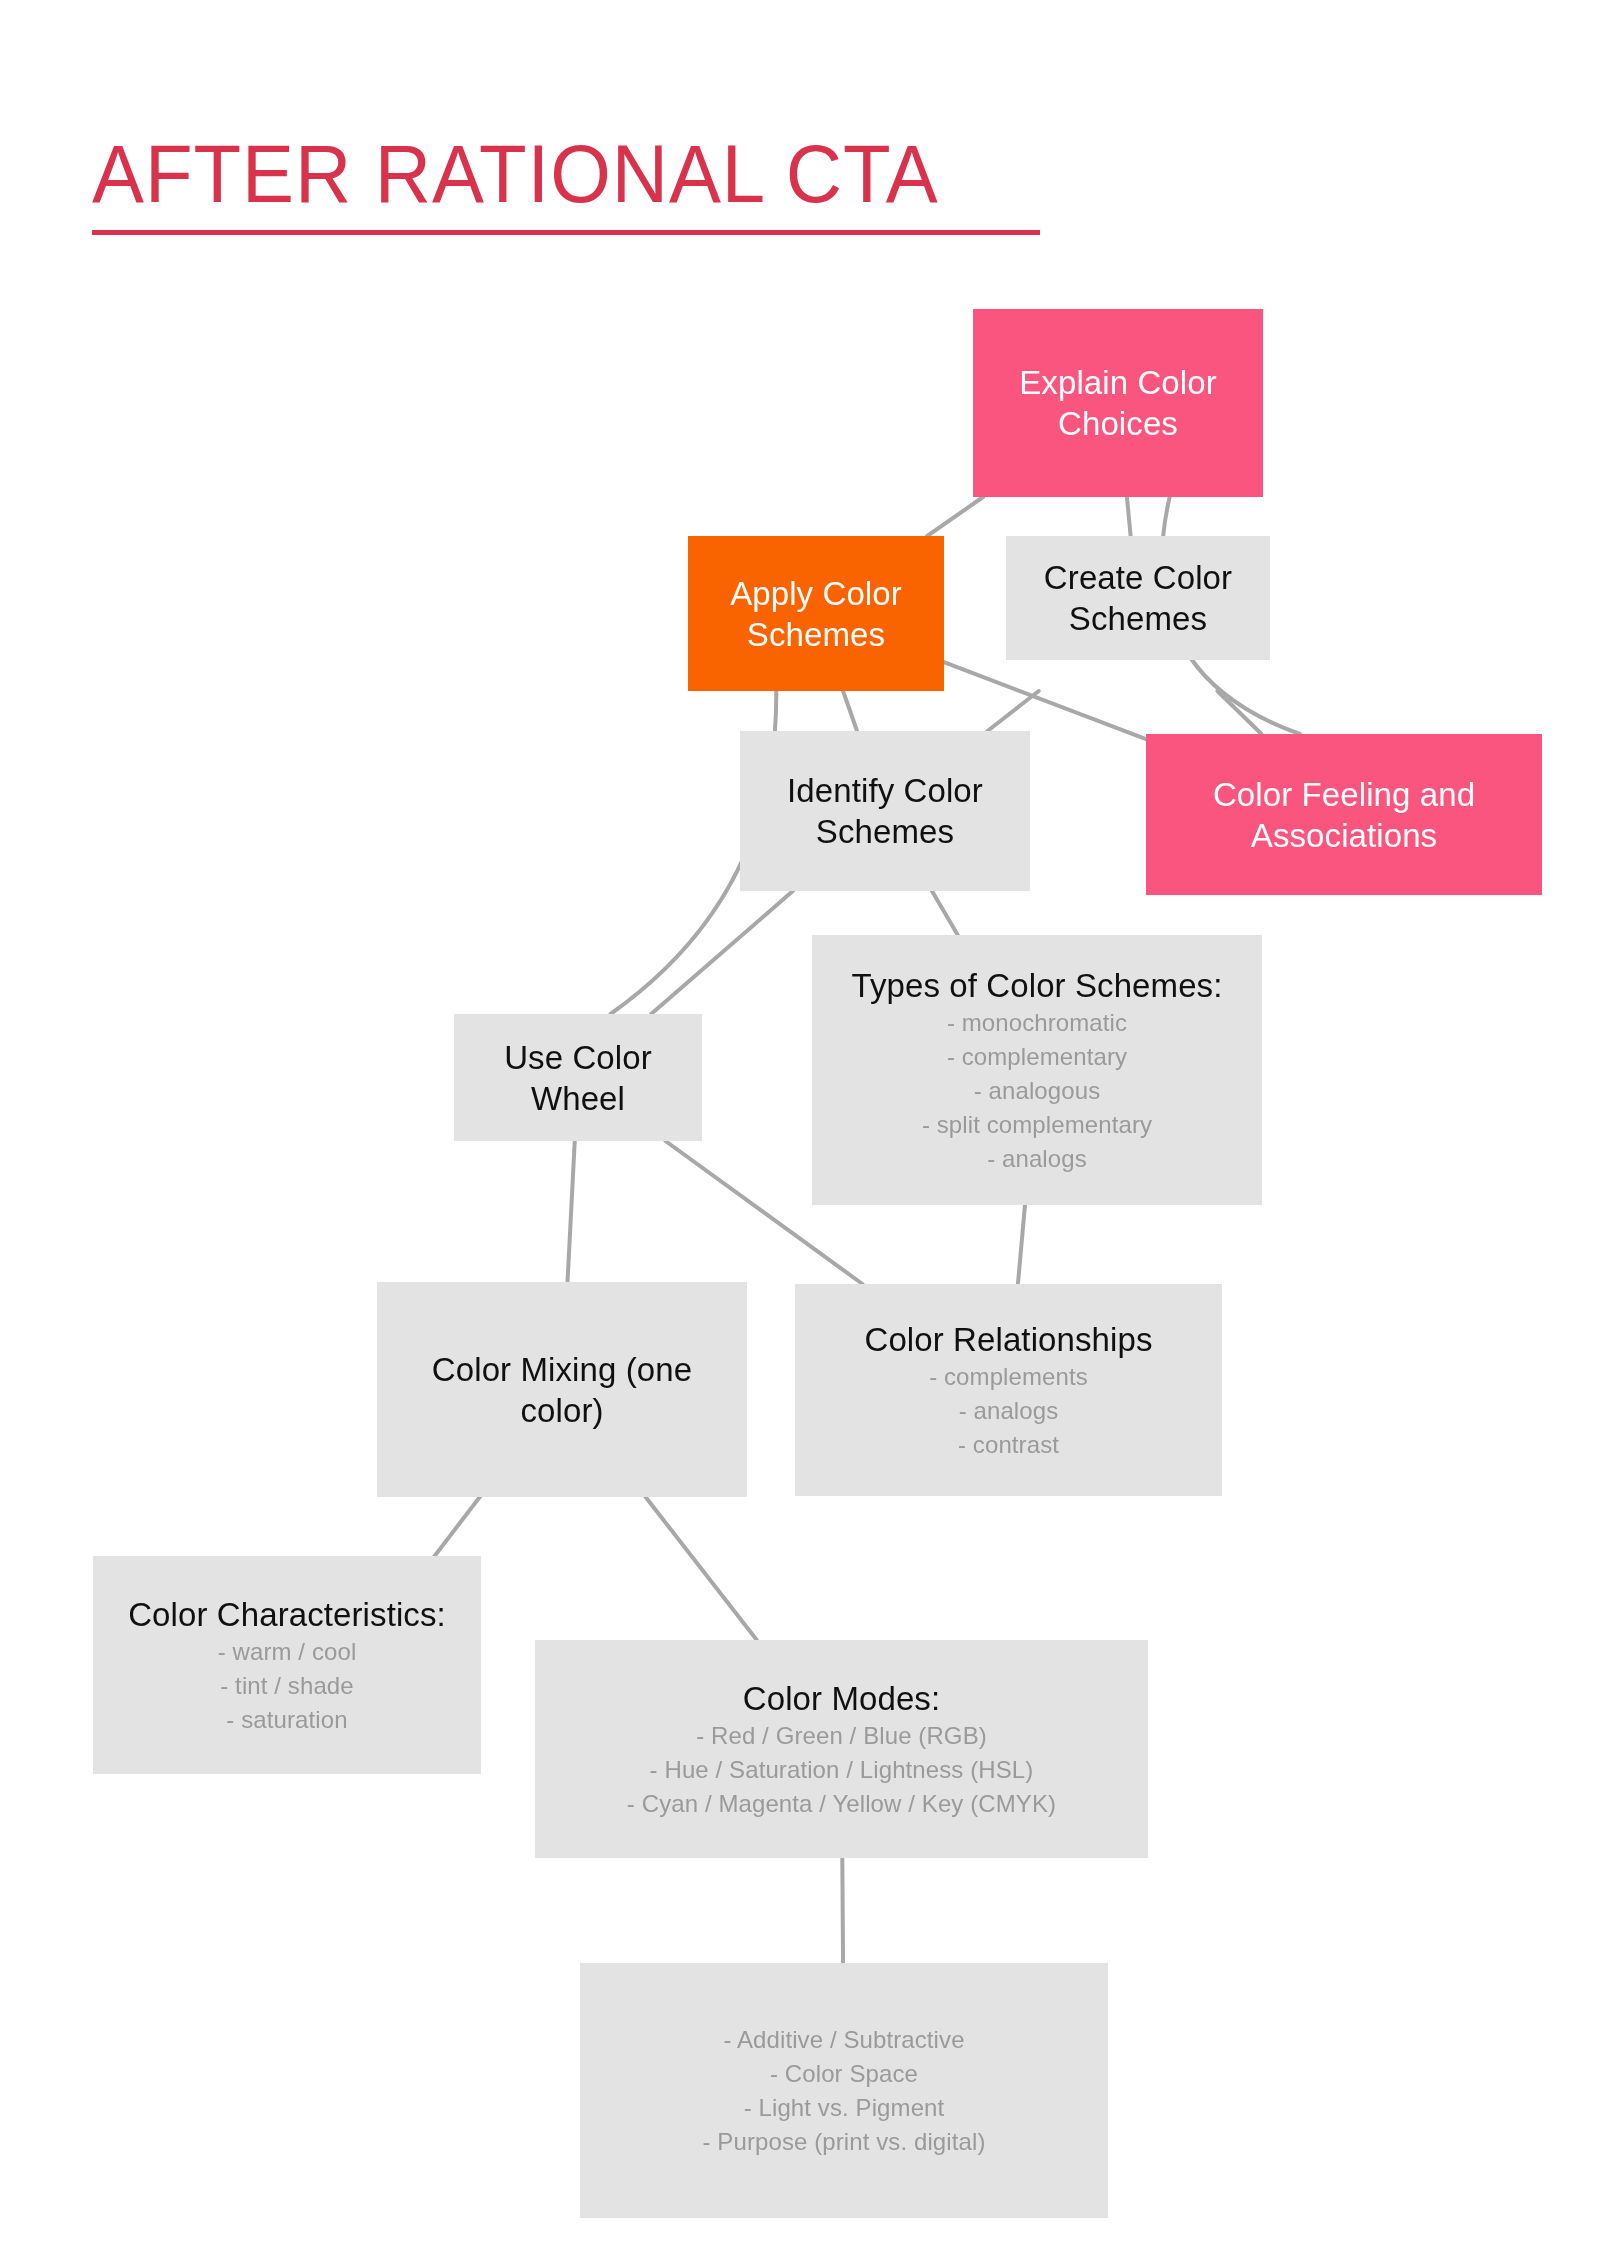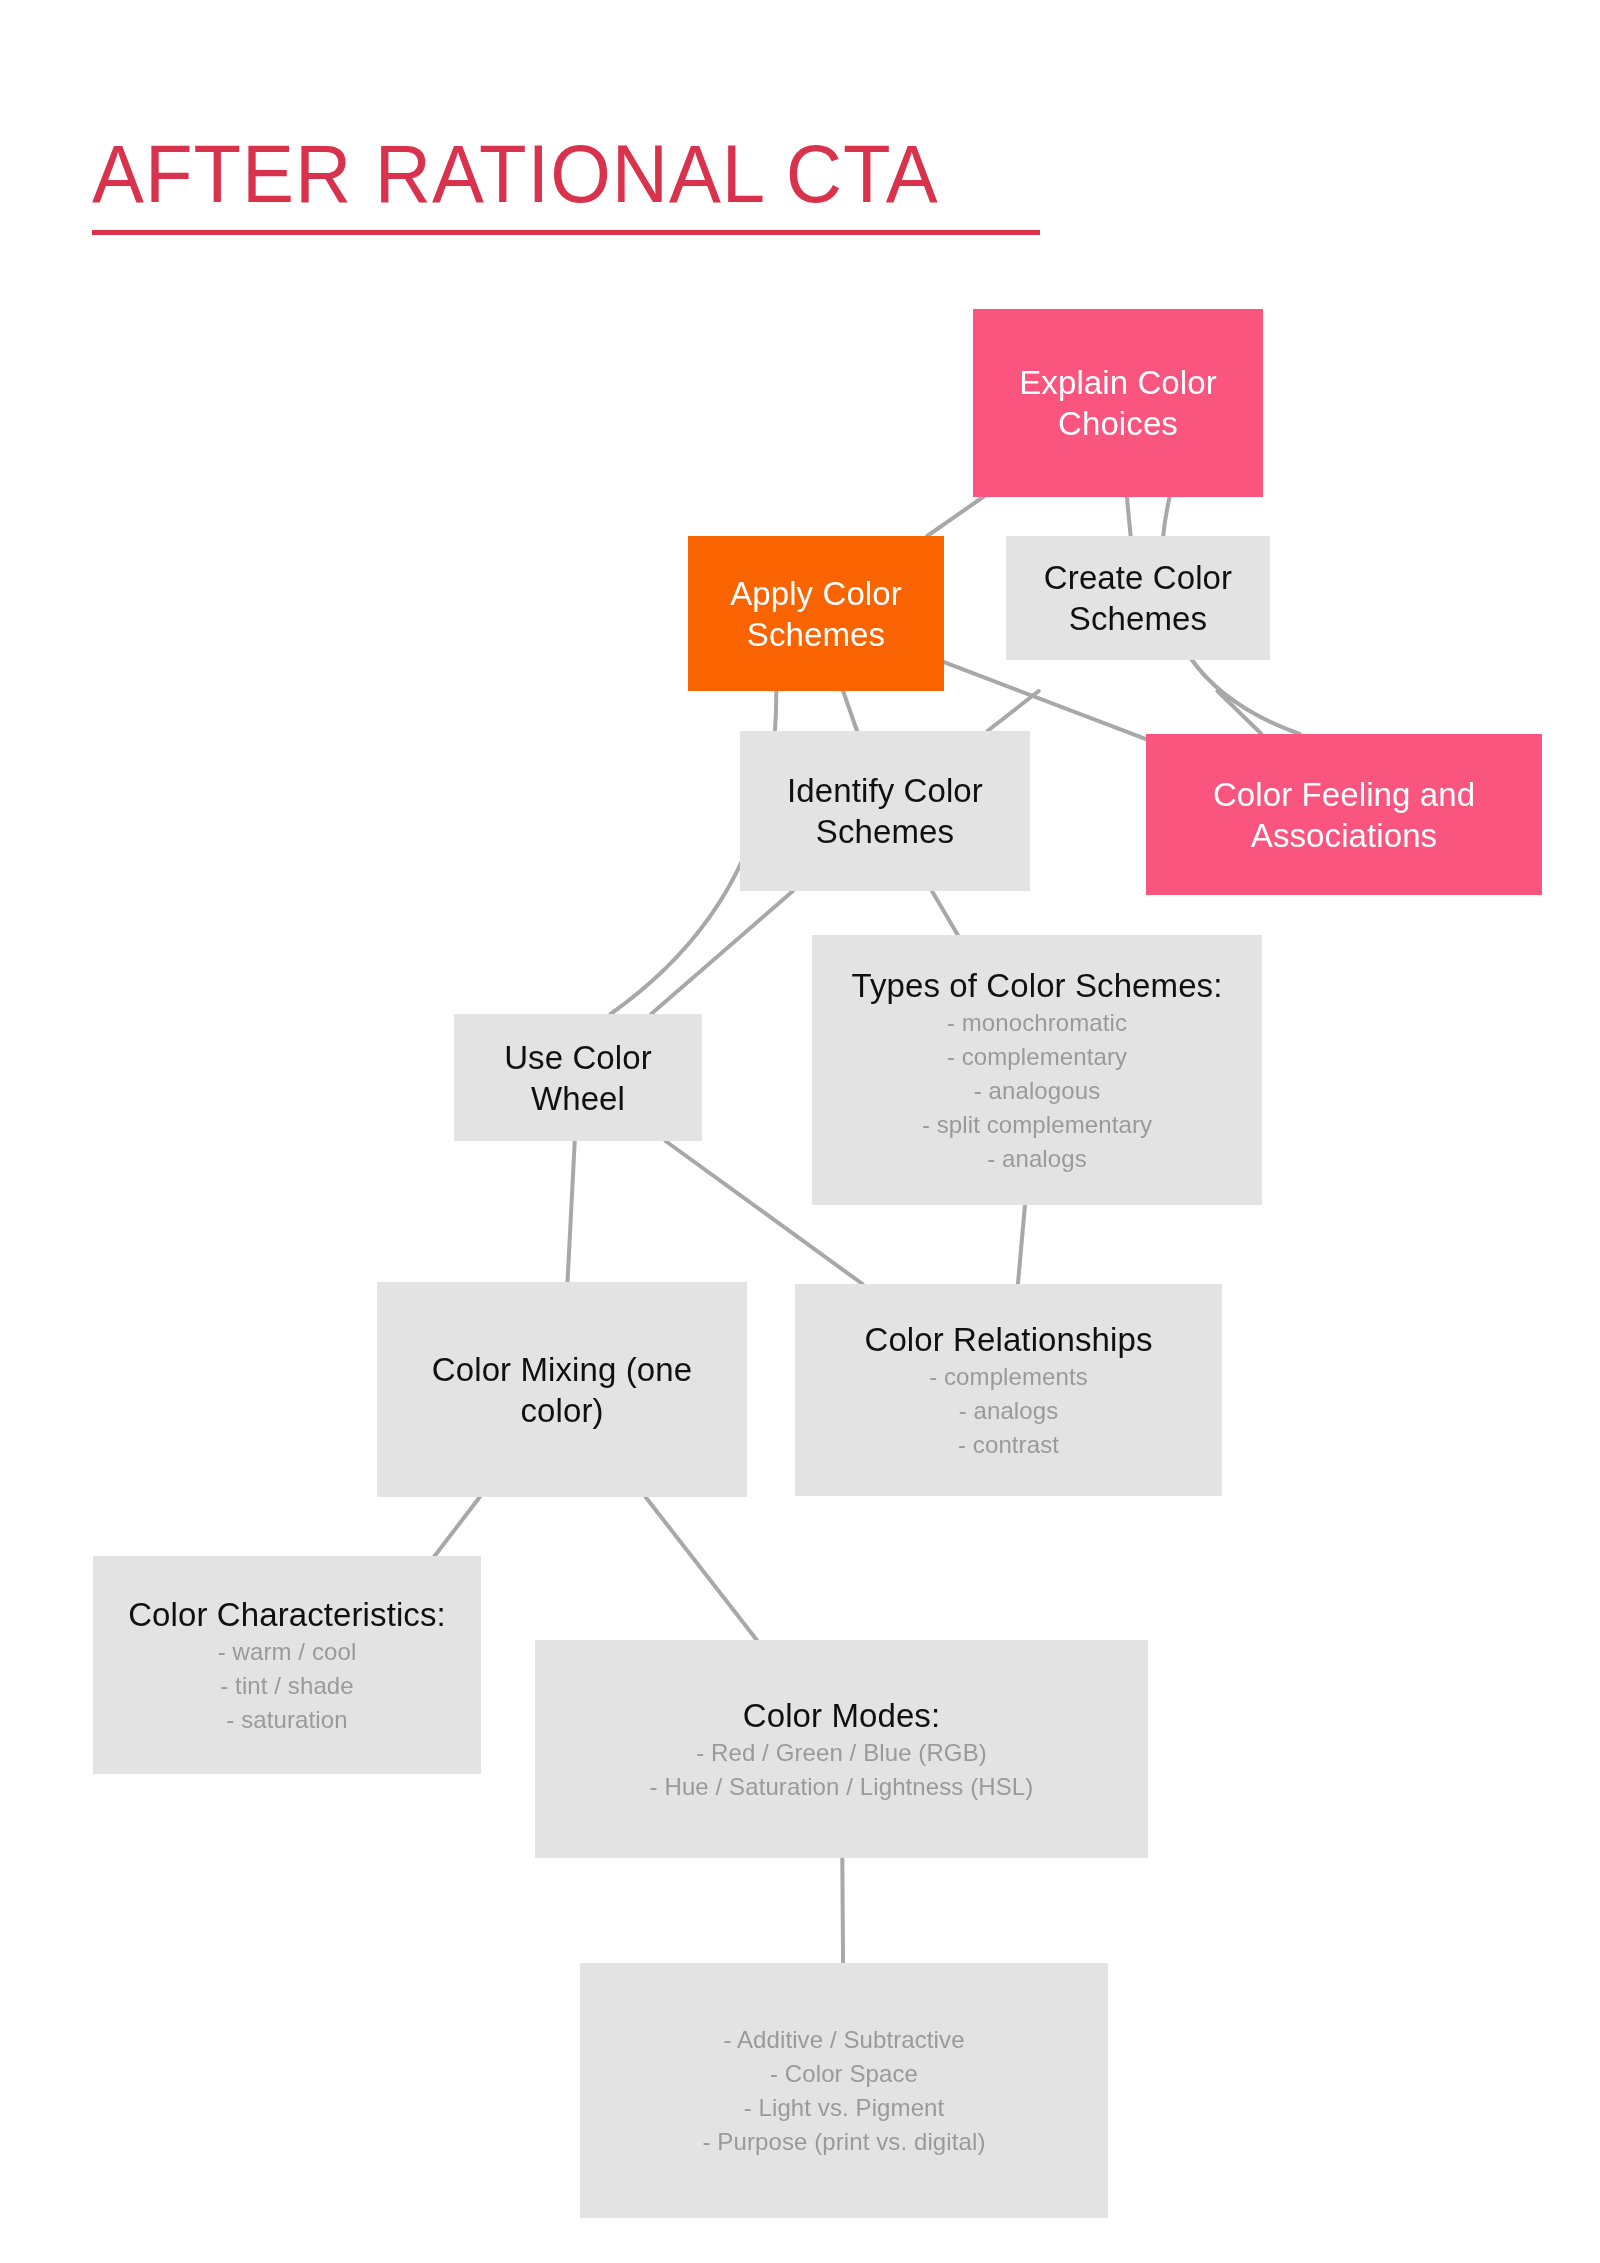--- a/index.html
+++ b/index.html
@@ -161,20 +161,21 @@
       <div class="node " style="left: 93px; top: 1556px; width: 388px; height: 218px;">
         <div class="node-title">Color Characteristics:</div>
         <div class="node-sub">- warm / cool</div>
         <div class="node-sub">- tint / shade</div>
         <div class="node-sub">- saturation</div>
       </div>
       <div class="node " style="left: 535px; top: 1640px; width: 613px; height: 218px;">
         <div class="node-title">Color Modes:</div>
         <div class="node-sub">- Red / Green / Blue (RGB)</div>
         <div class="node-sub">- Hue / Saturation / Lightness (HSL)</div>
+        <div class="node-sub">- Cyan / Magenta / Yellow / Key (CMYK)</div>
       </div>
       <div class="node " style="left: 580px; top: 1963px; width: 528px; height: 255px;">
         <div class="node-sub">- Additive / Subtractive</div>
         <div class="node-sub">- Color Space</div>
         <div class="node-sub">- Light vs. Pigment</div>
         <div class="node-sub">- Purpose (print vs. digital)</div>
       </div>
     </div>
 </div>
 

